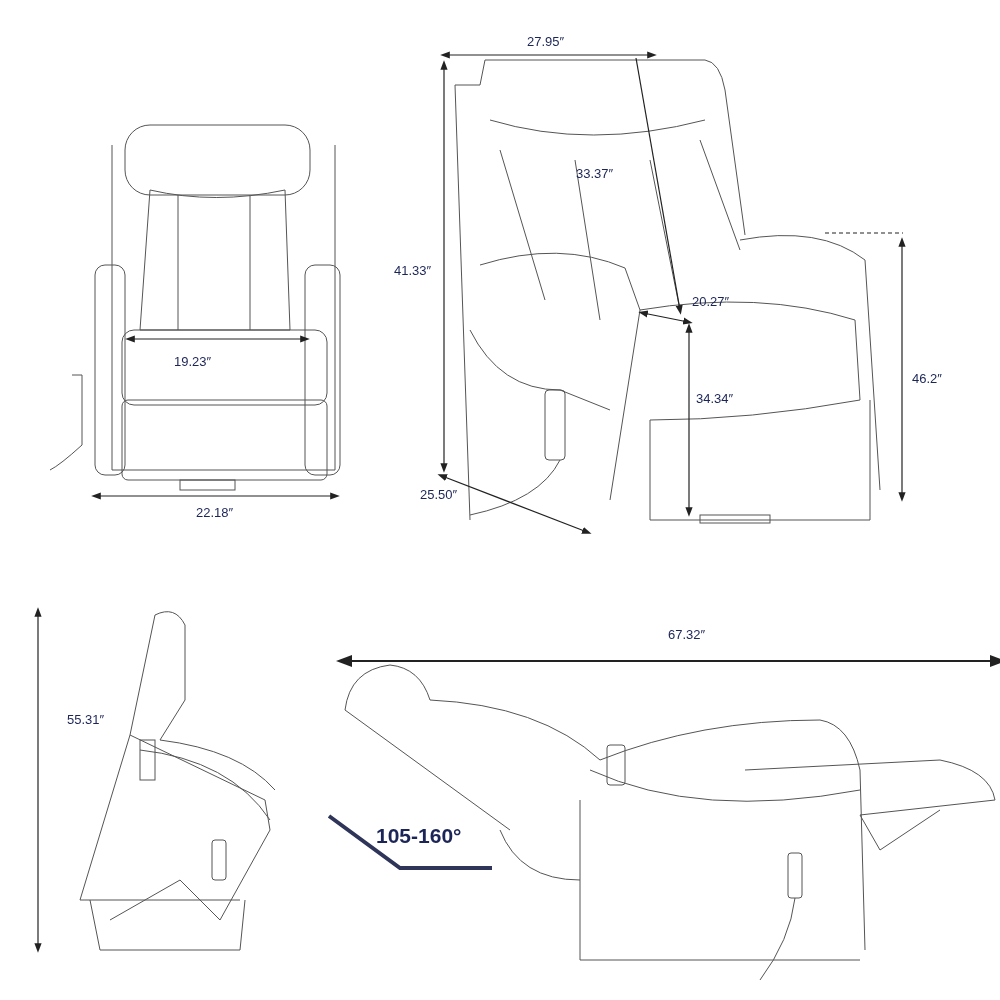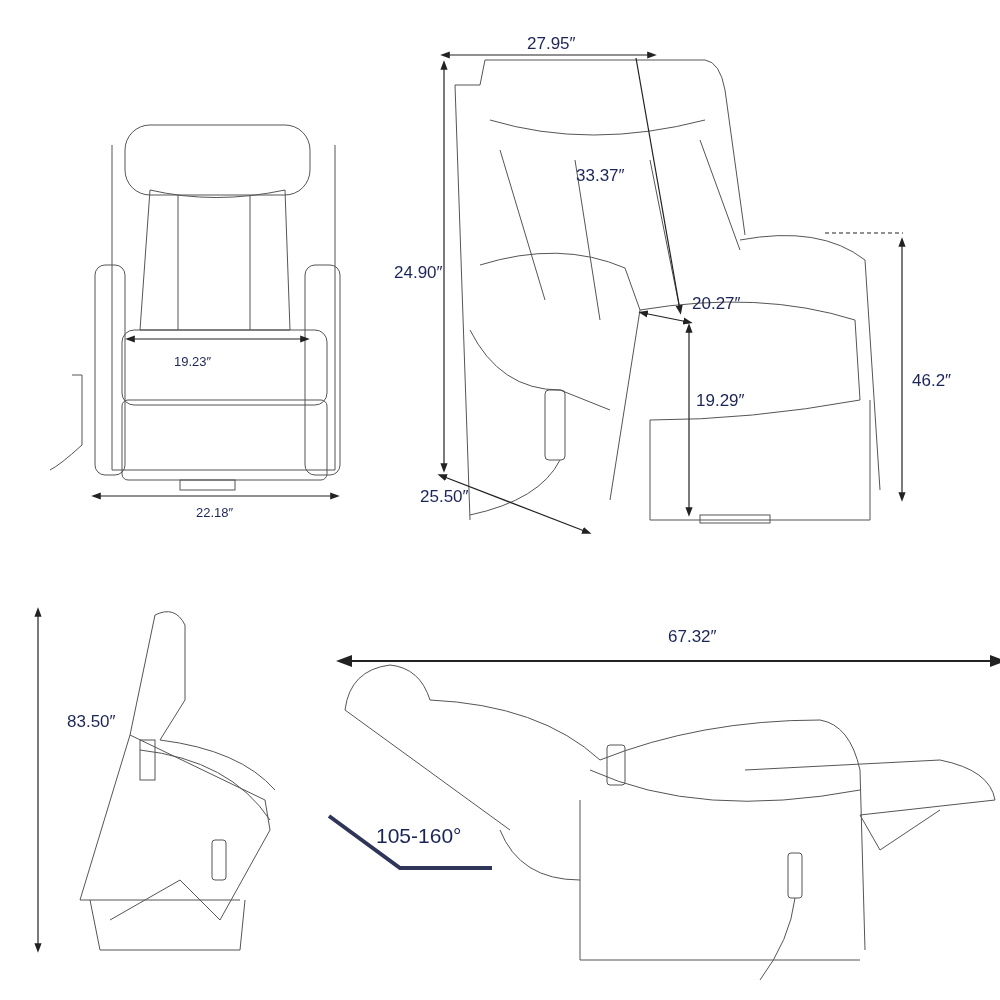--- a/index.html
+++ b/index.html
@@ -1,20 +1,20 @@
 <!DOCTYPE html>
 <html><head>
 <meta charset="utf-8">
 <style>
   html,body{margin:0;padding:0;background:#fff;}
   body{width:1000px;height:1000px;position:relative;overflow:hidden;font-family:"Liberation Sans",sans-serif;}
   .header{position:absolute;left:2px;top:0;color:#7a4a3a;font-family:"DejaVu Sans",sans-serif;}
   .header .line{font-size:33px;line-height:40px;letter-spacing:-0.5px;}
-  .dim{position:absolute;color:#1c2557;font-size:17px;font-family:"Liberation Sans",sans-serif;white-space:nowrap;}
-  .angle{position:absolute;color:#1c2557;font-size:21px;font-family:"Liberation Sans",sans-serif;}
+  .dim{position:absolute;color:#1c2557;font-size:13px;font-family:"Liberation Sans",sans-serif;white-space:nowrap;}
+  .angle{position:absolute;color:#1c2557;font-size:21px;font-family:"Liberation Sans",sans-serif;font-weight:bold;}
   svg{position:absolute;left:0;top:0;}
 </style>
 </head>
 <body>
 
 <div class="header">
 </div>
 
 <svg width="1000" height="1000" viewBox="0 0 1000 1000">
   <defs>
@@ -101,22 +101,22 @@
   </g>
 
   <polyline points="329,816 400,868 492,868" fill="none" stroke="#2e3558" stroke-width="4"></polyline>
 </svg>
 
 <div class="dim" style="left:174px;top:354px;font-size:13px">19.23″</div>
 <div class="dim" style="left:196px;top:505px;font-size:13px">22.18″</div>
 
 <div class="dim" style="left:527px;top:34px">27.95″</div>
 <div class="dim" style="left:576px;top:166px">33.37″</div>
-<div class="dim" style="left:394px;top:263px">24.90″</div>
+<div class="dim" style="left:394px;top:263px">41.33″</div>
 <div class="dim" style="left:692px;top:294px">20.27″</div>
-<div class="dim" style="left:696px;top:391px">19.29″</div>
+<div class="dim" style="left:696px;top:391px">34.34″</div>
 <div class="dim" style="left:912px;top:371px">46.2″</div>
 <div class="dim" style="left:420px;top:487px">25.50″</div>
 
-<div class="dim" style="left:67px;top:712px">83.50″</div>
+<div class="dim" style="left:67px;top:712px">55.31″</div>
 
 <div class="dim" style="left:668px;top:627px">67.32″</div>
 <div class="angle" style="left:376px;top:824px">105-160°</div>
 
 </body></html>

